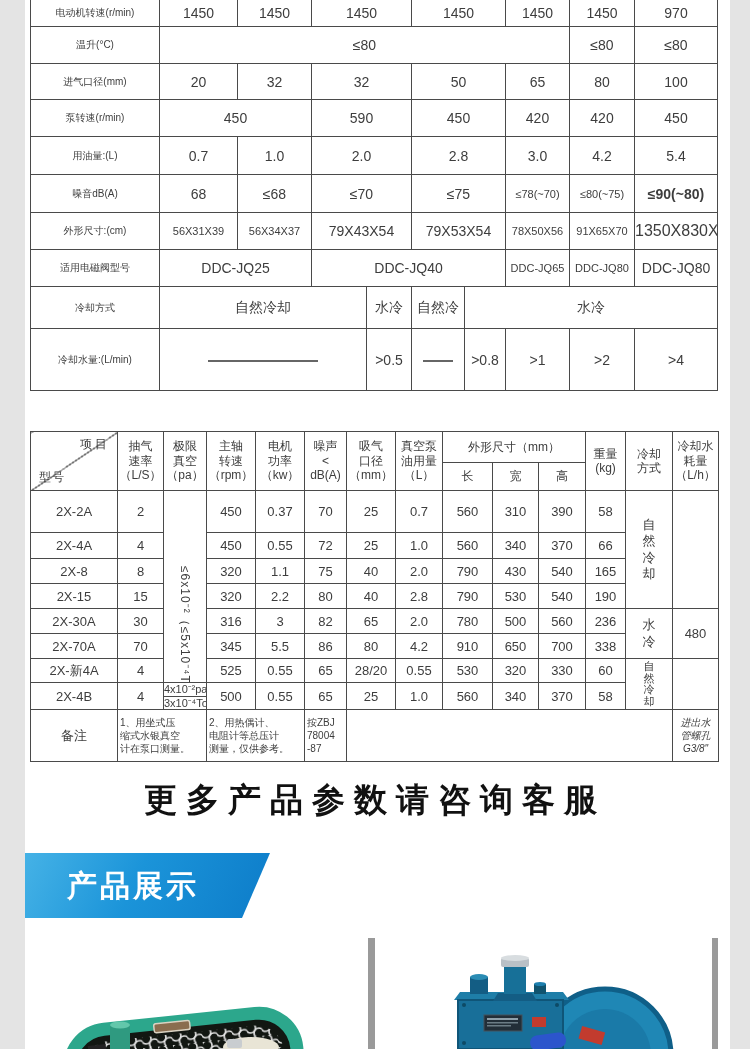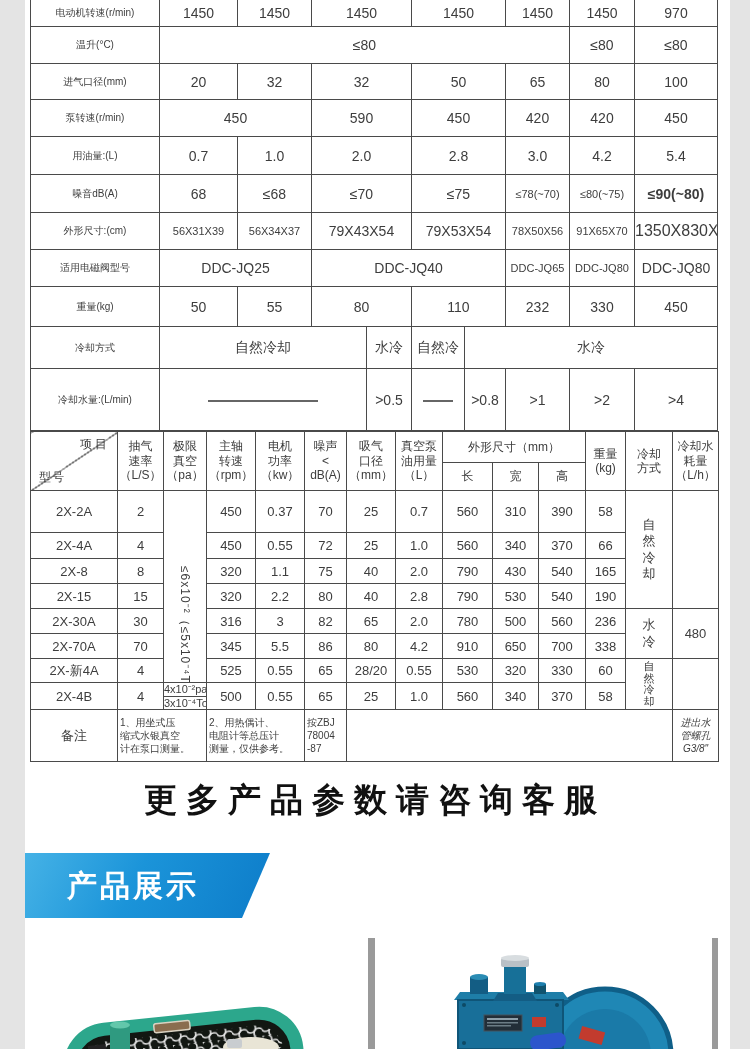--- a/index.html
+++ b/index.html
@@ -127,30 +127,20 @@
       <td class="sm">91X65X70</td>
       <td class="xs">1350X830X1070</td>
     </tr>
     <tr style="height:37px">
       <td class="lbl">适用电磁阀型号</td>
       <td colspan="2">DDC-JQ25</td>
       <td colspan="4">DDC-JQ40</td>
       <td class="sm">DDC-JQ65</td>
       <td class="sm">DDC-JQ80</td>
       <td>DDC-JQ80</td>
-    </tr>
-    <tr style="height:40px">
-      <td class="lbl">重量(kg)</td>
-      <td>50</td>
-      <td>55</td>
-      <td colspan="2">80</td>
-      <td colspan="2">110</td>
-      <td>232</td>
-      <td>330</td>
-      <td>450</td>
     </tr>
     <tr style="height:42px">
       <td class="lbl">冷却方式</td>
       <td colspan="3">自然冷却</td>
       <td>水冷</td>
       <td>自然冷</td>
       <td colspan="4">水冷</td>
     </tr>
     <tr style="height:62px">
       <td class="lbl">冷却水量:(L/min)</td>

